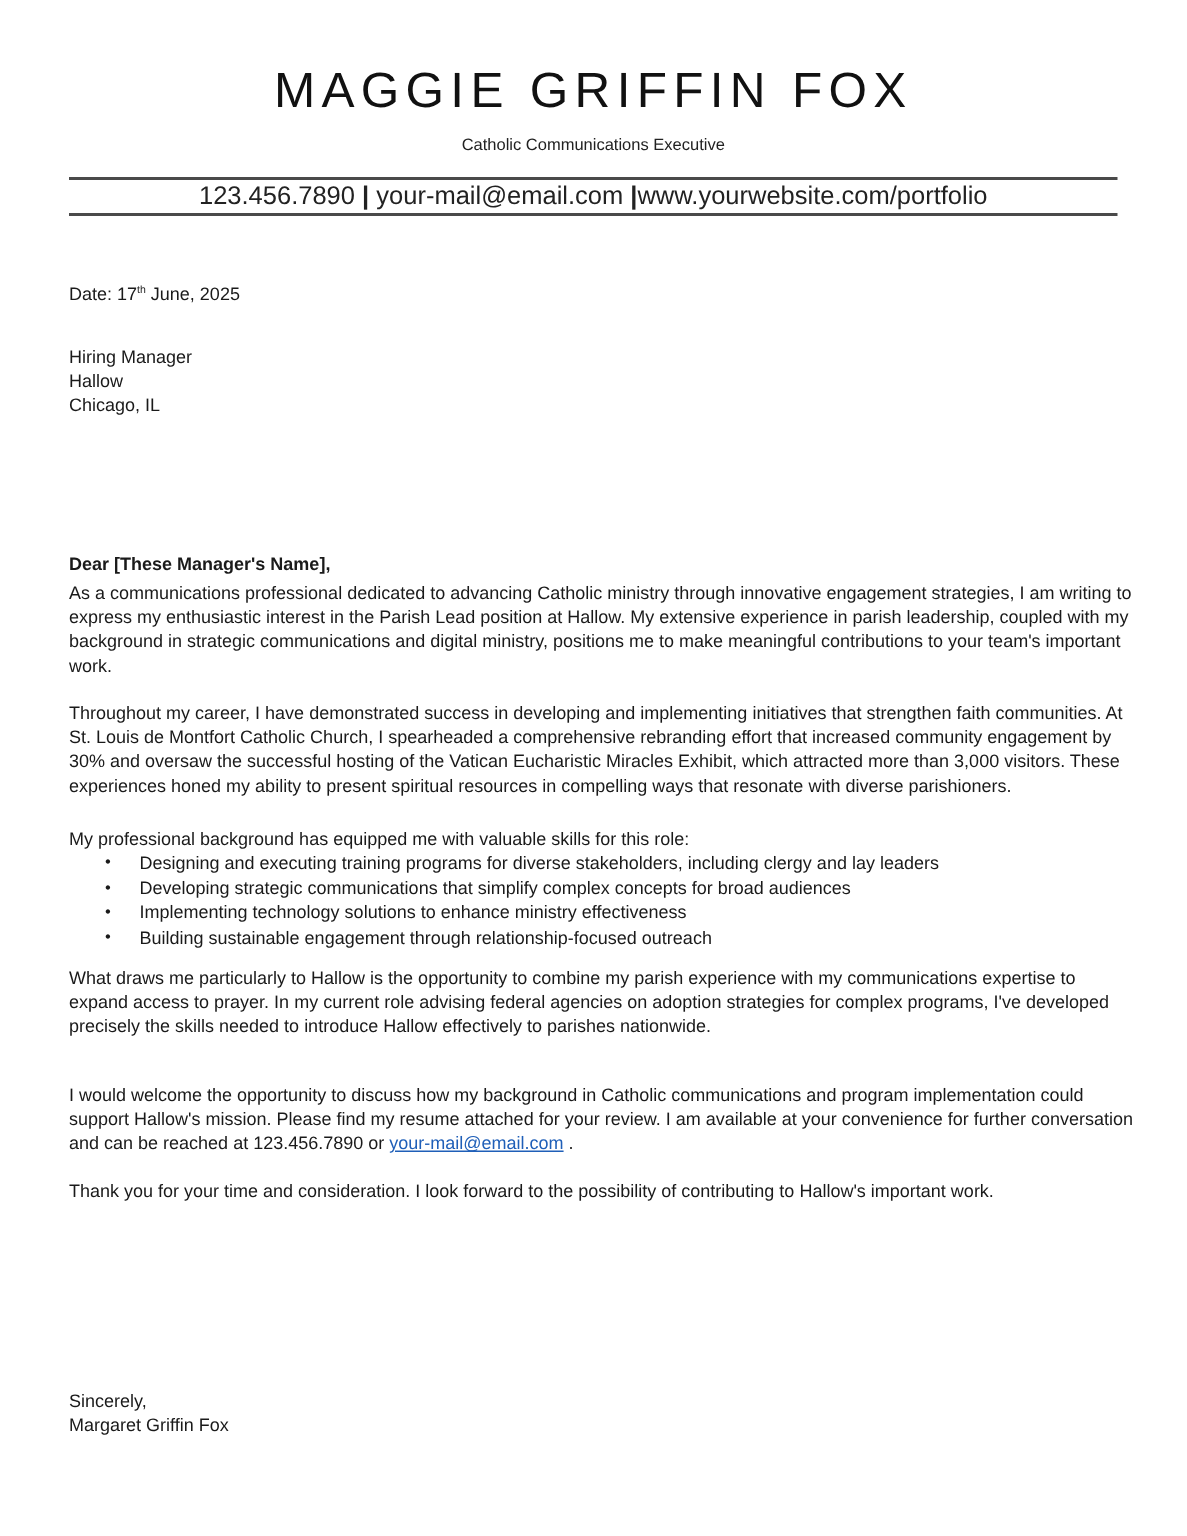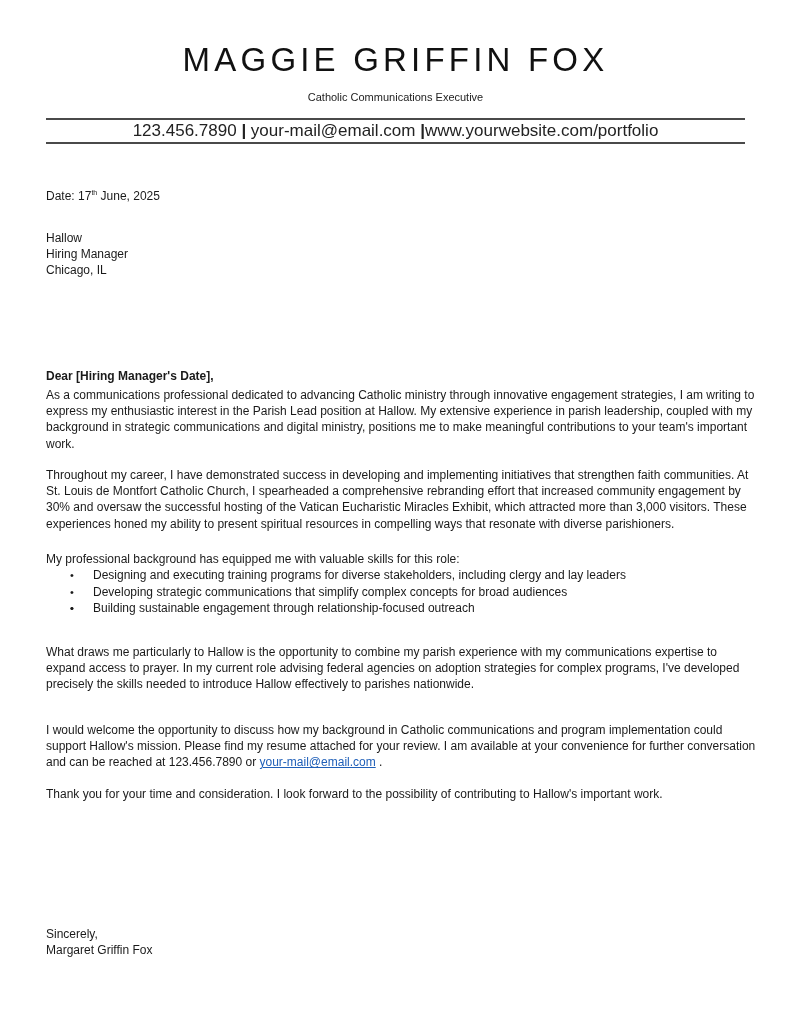--- a/index.html
+++ b/index.html
@@ -49,35 +49,35 @@
   <div class="contact">
     <span>123.456.7890</span><span class="sep"> | </span><span>your-mail@email.com</span><span class="sep"> |</span><span>www.yourwebsite.com/portfolio</span>
   </div>
   <div class="rule rule-bottom"></div>
 
   <div class="body date">
     <span>Date: 17</span><sup>th</sup><span> June, 2025</span>
   </div>
 
   <div class="body recipient">
+    <div>Hiring Manager</div>
     <div>Hallow</div>
-    <div>Hiring Manager</div>
     <div>Chicago, IL</div>
   </div>
 
-  <div class="body salutation">Dear [Hiring Manager's Date],</div>
+  <div class="body salutation">Dear [These Manager's Name],</div>
 
   <p class="body p1">As a communications professional dedicated to advancing Catholic ministry through innovative engagement strategies, I am writing to express my enthusiastic interest in the Parish Lead position at Hallow. My extensive experience in parish leadership, coupled with my background in strategic communications and digital ministry, positions me to make meaningful contributions to your team's important work.</p>
   <p class="body p2">Throughout my career, I have demonstrated success in developing and implementing initiatives that strengthen faith communities. At St. Louis de Montfort Catholic Church, I spearheaded a comprehensive rebranding effort that increased community engagement by 30% and oversaw the successful hosting of the Vatican Eucharistic Miracles Exhibit, which attracted more than 3,000 visitors. These experiences honed my ability to present spiritual resources in compelling ways that resonate with diverse parishioners.</p>
   <p class="body p3">My professional background has equipped me with valuable skills for this role:</p>
 
   <ul class="bullets">
     <li><span class="dot">•</span><span>Designing and executing training programs for diverse stakeholders, including clergy and lay leaders</span></li>
     <li><span class="dot">•</span><span>Developing strategic communications that simplify complex concepts for broad audiences</span></li>
-    <li><span class="dot">•</span></li>
+    <li><span class="dot">•</span><span>Implementing technology solutions to enhance ministry effectiveness</span></li>
     <li><span class="dot">•</span><span>Building sustainable engagement through relationship-focused outreach</span></li>
   </ul>
 
   <p class="body p4">What draws me particularly to Hallow is the opportunity to combine my parish experience with my communications expertise to expand access to prayer. In my current role advising federal agencies on adoption strategies for complex programs, I've developed precisely the skills needed to introduce Hallow effectively to parishes nationwide.</p>
 
   <p class="body p5"><span>I would welcome the opportunity to discuss how my background in Catholic communications and program implementation could support Hallow's mission. Please find my resume attached for your review. I am available at your convenience for further conversation and can be reached at 123.456.7890 or </span><a>your-mail@email.com</a><span> .</span></p>
 
   <p class="body p6">Thank you for your time and consideration. I look forward to the possibility of contributing to Hallow's important work.</p>
 
   <div class="body closing">

